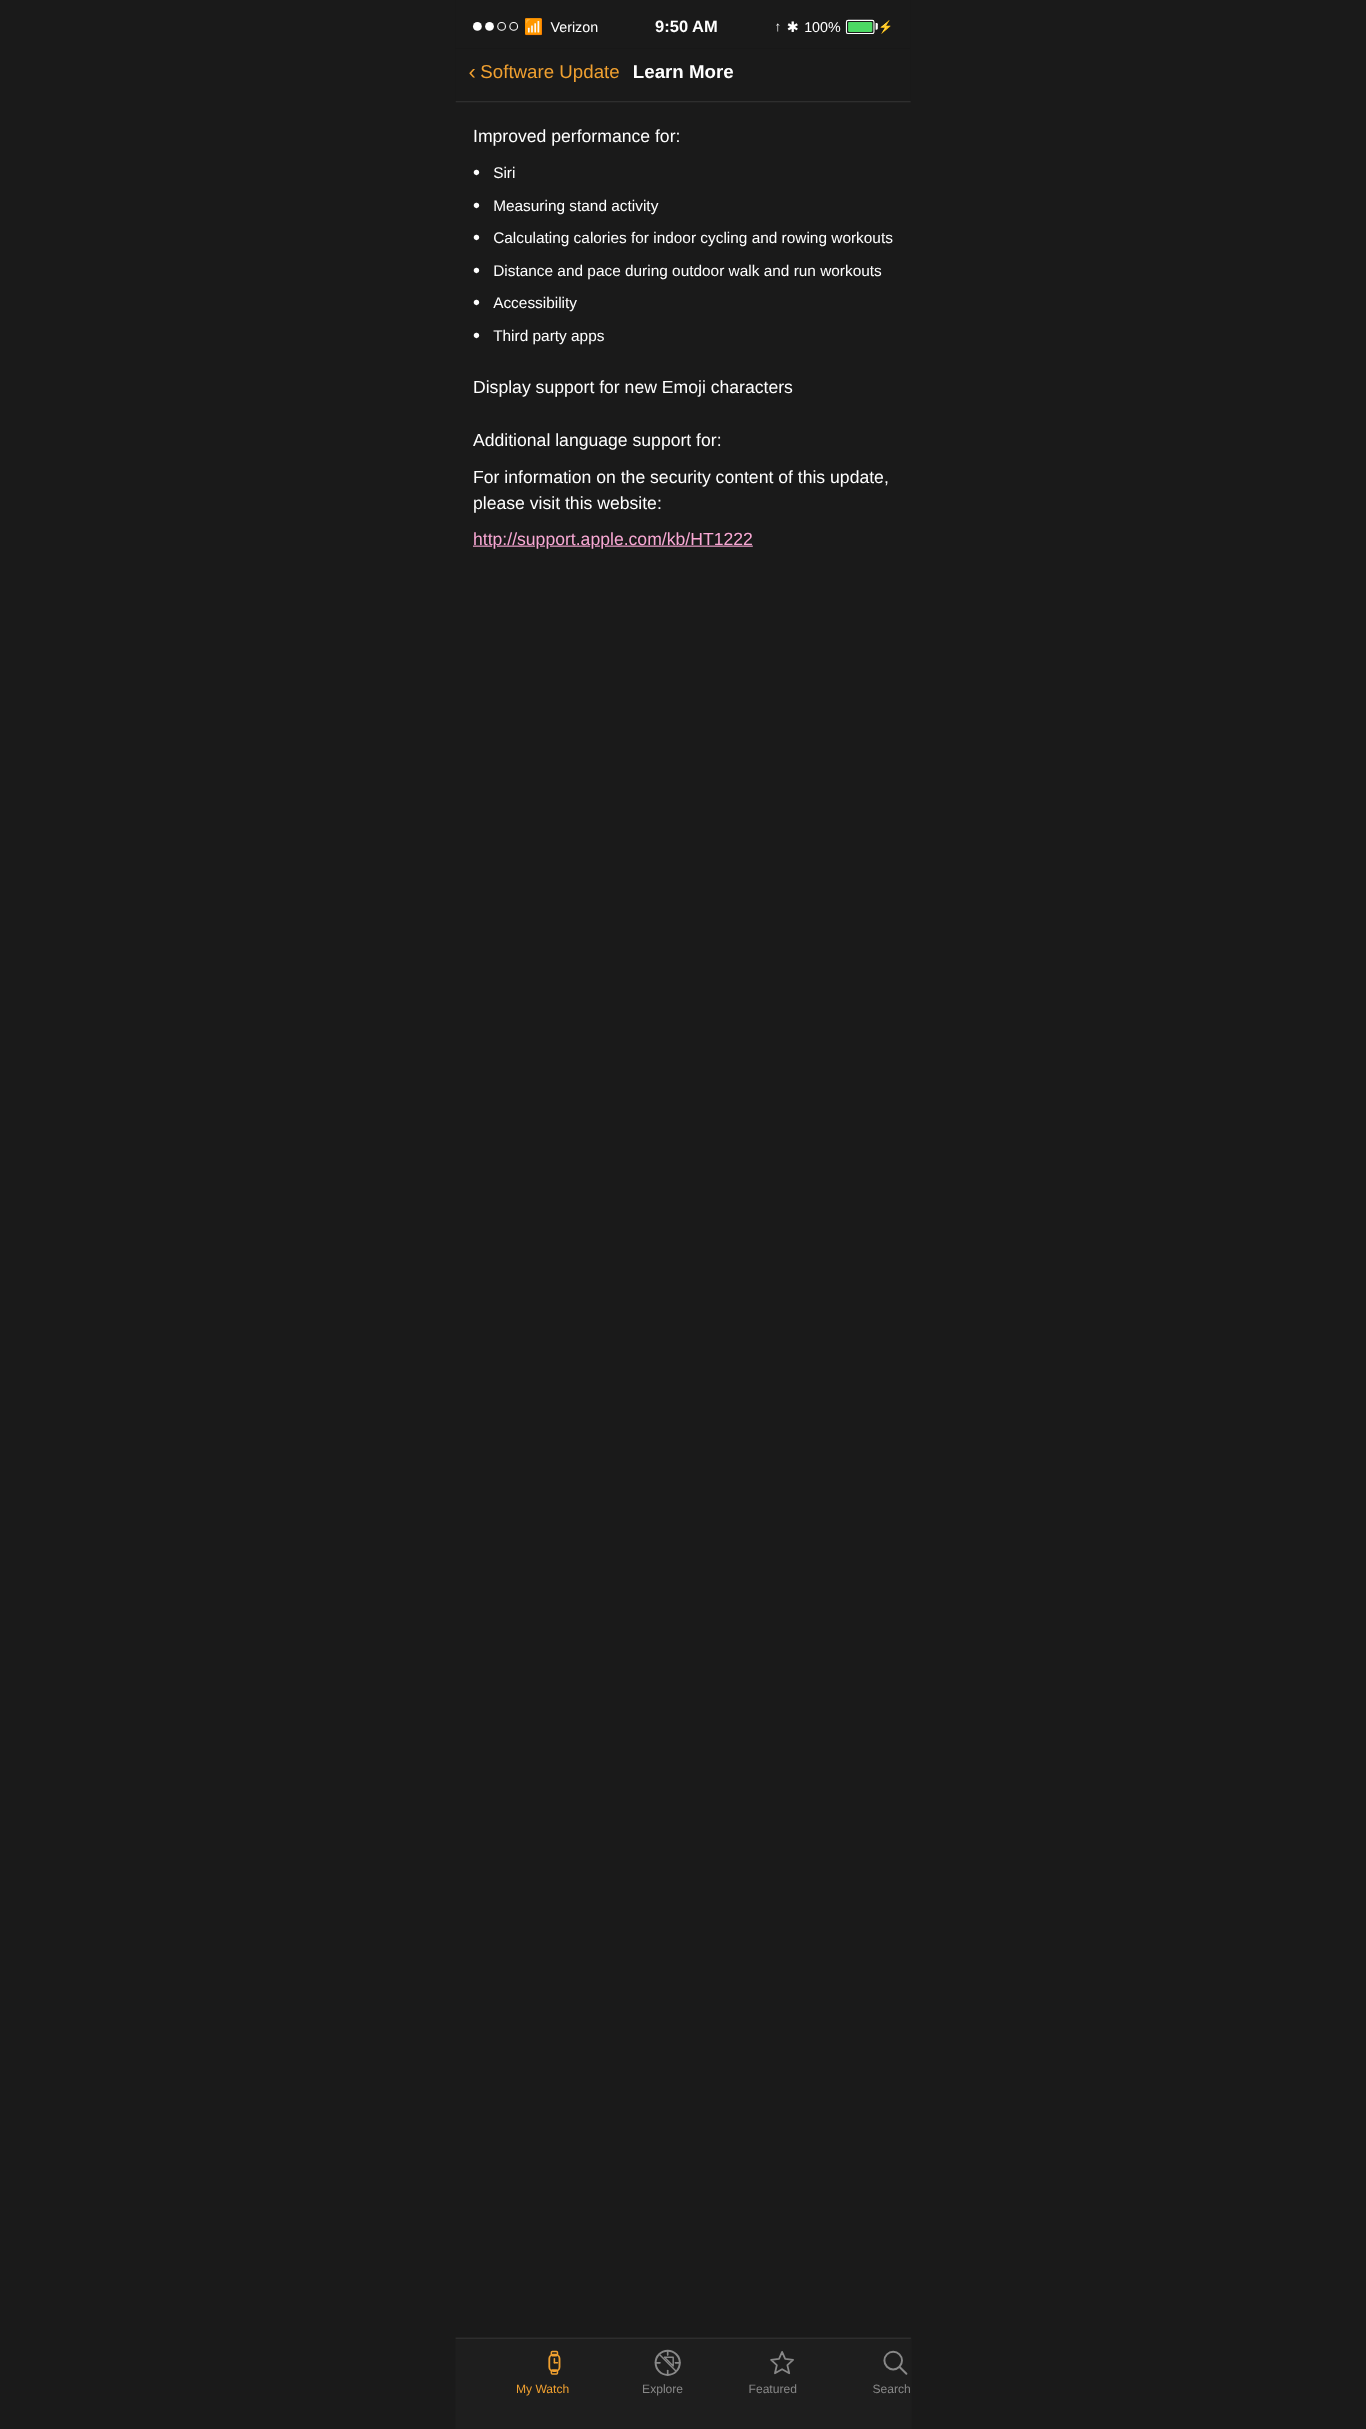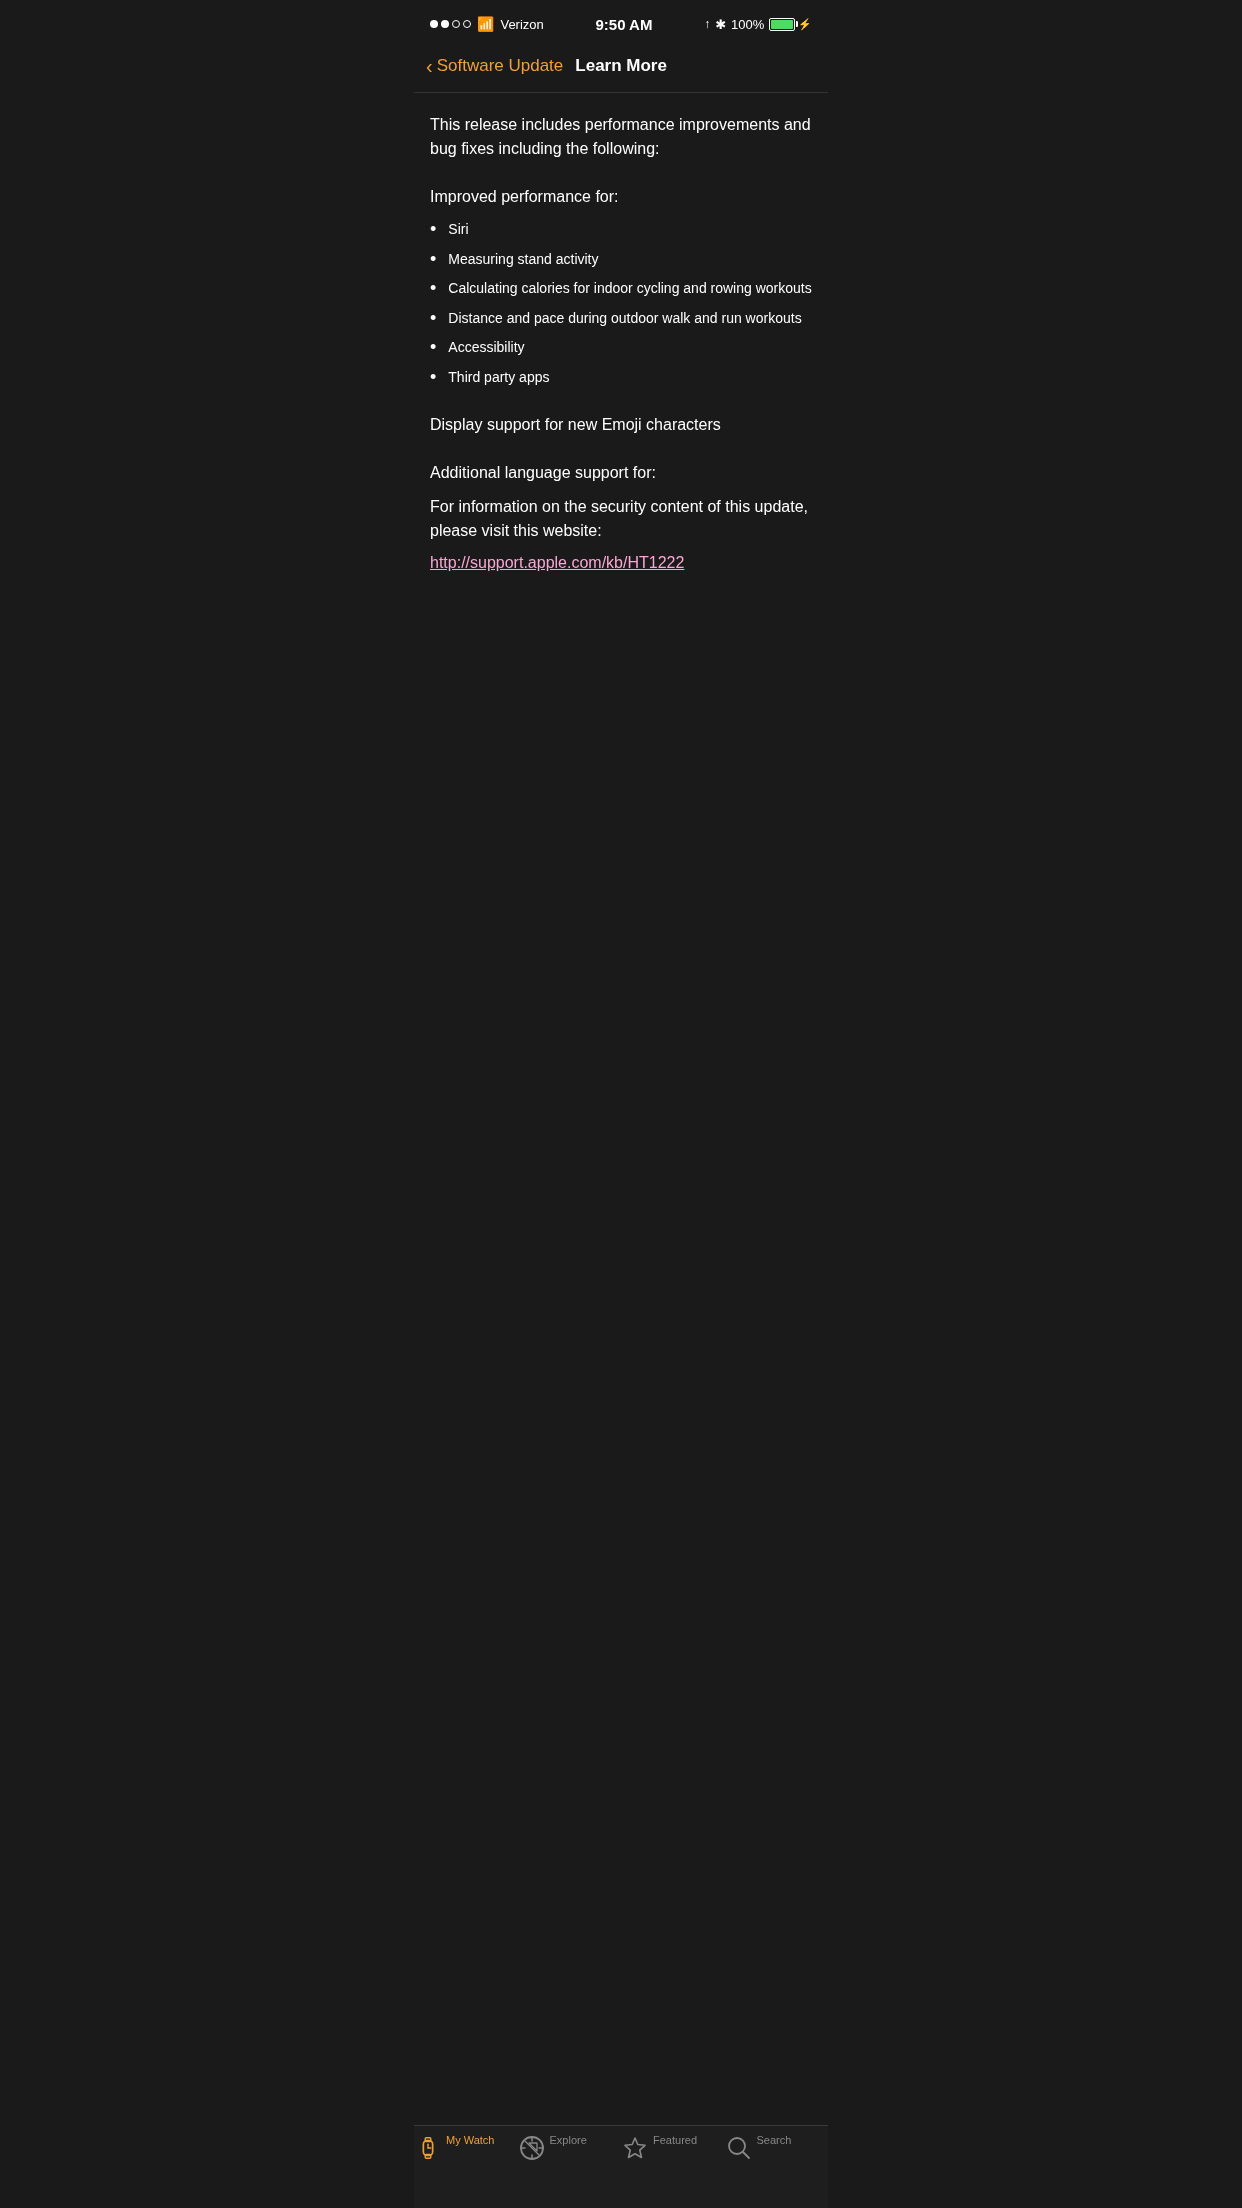--- a/index.html
+++ b/index.html
@@ -228,22 +228,22 @@
       background-color: #1e1e1e;
       border-top: 0.5px solid #3a3a3a;
       display: flex;
       justify-content: space-around;
       align-items: flex-start;
       padding-top: 8px;
     }
 
     .tab-item {
       display: flex;
-      flex-direction: row;
-      align-items: flex-start;
+      flex-direction: column;
+      align-items: flex-end;
       gap: 4px;
       flex: 1;
       cursor: pointer;
     }
 
     .tab-icon {
       width: 28px;
       height: 28px;
       display: flex;
       align-items: center;
@@ -296,21 +296,20 @@
 <div class="nav-bar">
   <div class="back-button">
     <span class="back-chevron">‹</span>
     <span class="nav-back-text">Software Update</span>
   </div>
   <span class="nav-title">Learn More</span>
 </div>
 
 <div class="content">
 
-  <p class="intro-text">This release includes performance improvements and bug fixes including the following:</p>
 
   <p class="section-title">Improved performance for:</p>
   <ul class="bullet-list">
     <li>
         <span>Siri</span>
       </li>
     <li>
         <span>Measuring stand activity</span>
       </li>
     <li>

